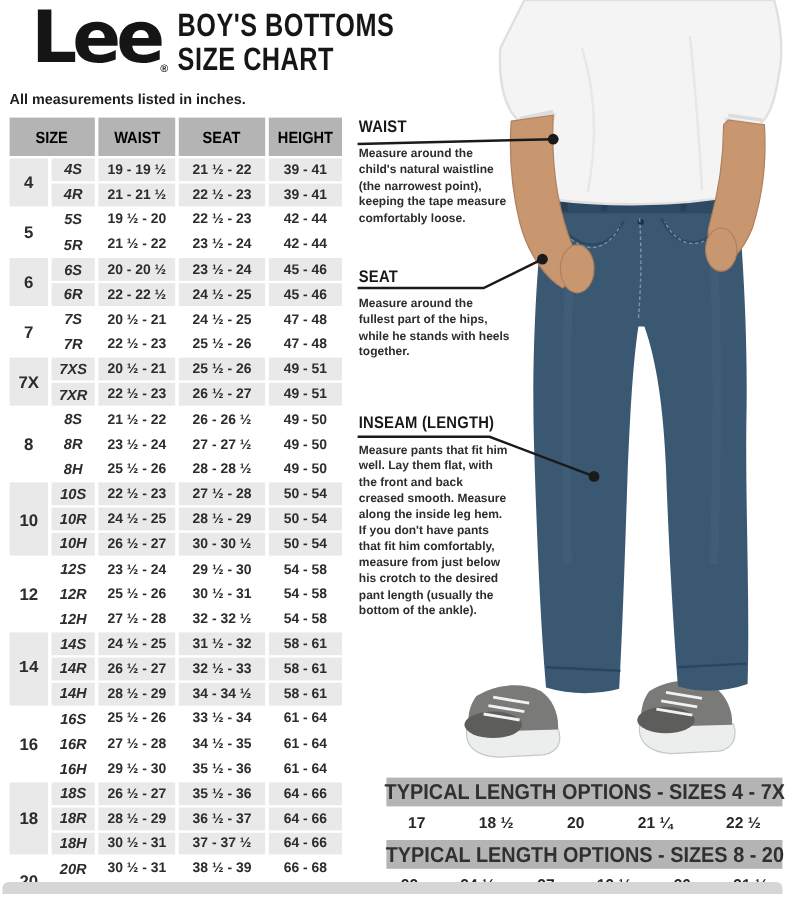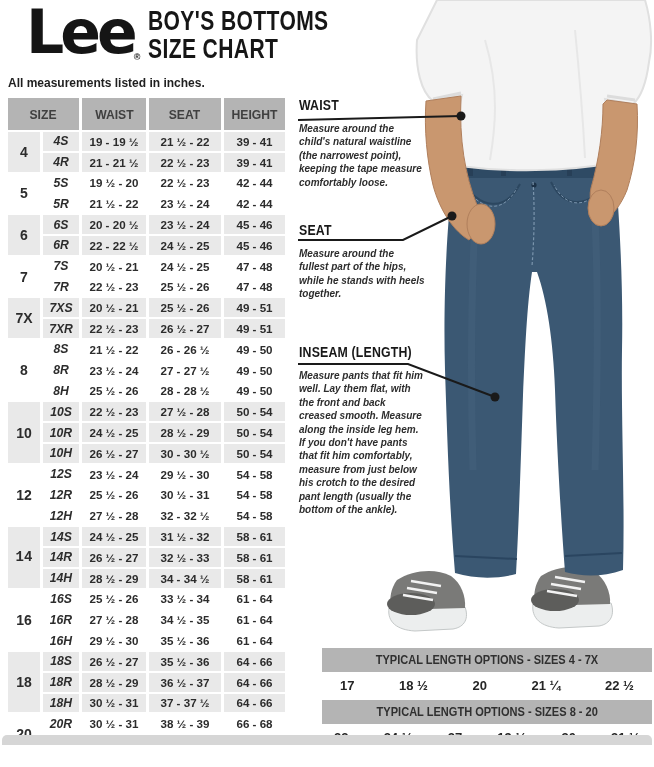--- a/index.html
+++ b/index.html
@@ -21,21 +21,21 @@
   .title .line{display:block;font-size:27px;font-weight:bold;color:#161616;line-height:1.02;
        transform:scaleX(0.78);transform-origin:0 50%;white-space:nowrap;letter-spacing:.5px;}
   .subtitle{position:absolute;left:8px;top:76px;font-size:12px;font-weight:bold;color:#1f1f1f;}
 
   
   .size-table{position:absolute;left:8px;top:98px;width:277px;display:grid;
       grid-template-columns:32px 36px 64px 72px 61px;
       grid-template-rows:32px;grid-auto-rows:18.8px;
       column-gap:3px;row-gap:2px;background:#fff;}
   .h-cell{background:var(--c-header);display:flex;align-items:center;justify-content:center;
-      font-size:13.5px;font-weight:bold;color:#404040;}
+      font-size:13.5px;font-weight:bold;color:#000000;}
   .h-cell span{transform:scaleX(.9);white-space:nowrap;}
   .h-size{grid-column:1/3;}
   .cell{display:flex;align-items:center;justify-content:center;font-size:11.6px;
       font-weight:bold;color:#2c2c2c;white-space:nowrap;}
   .cell.shaded{background:var(--c-shade);}
   .cell.group{font-size:14px;}
   .cell.code{font-size:12.2px;font-style:italic;}
 
   
   .photo-svg{position:absolute;left:285px;top:0;width:369px;height:650px;z-index:1;}
@@ -46,29 +46,29 @@
   .f-shoe{fill:var(--c-shoe);}
   .f-shoe-dark{fill:var(--c-shoe-dark);}
   .f-sole{fill:var(--c-sole);stroke:#c4c8c8;stroke-width:1;}
   .pointer{stroke:var(--c-line);stroke-width:2;fill:none;}
   .pointer-dot{fill:var(--c-line);}
 
   
   .annot{position:absolute;left:299px;width:127px;z-index:3;}
   .annot h3{margin:0;font-size:14px;font-weight:bold;color:#181818;white-space:nowrap;
       transform:scaleX(.88);transform-origin:0 50%;letter-spacing:.2px;}
-  .annot p{margin:9px 0 0;font-size:10px;font-weight:bold;color:#2d2d2d;line-height:1.34;font-style:italic;}
+  .annot p{margin:9px 0 0;font-size:10px;font-weight:bold;color:#2d2d2d;line-height:1.34;}
   .annot-waist{top:97px;}
   .annot-seat{top:222px;}
   .annot-inseam{top:344px;}
 
   
   .len-block{position:absolute;left:322px;width:330px;z-index:3;}
   .len-bar{height:24px;background:var(--c-header);display:flex;align-items:center;
-      justify-content:center;font-size:12px;font-weight:bold;color:#303030;}
+      justify-content:center;font-size:18px;font-weight:bold;color:#303030;}
   .len-bar span{transform:scaleX(.92);white-space:nowrap;}
   .len-values{display:flex;justify-content:space-between;align-items:center;
       padding:0 18px;height:26px;font-size:13px;font-weight:bold;color:#262626;}
   .len-block-2 .len-values{padding:0 12px;}
   .len-block-1{top:648px;}
   .len-block-2{top:700px;}
 
   .bottom-strip{position:absolute;left:2px;right:2px;bottom:0;height:10px;
       background:var(--c-strip);border-radius:5px 5px 0 0;z-index:4;}
 </style>

